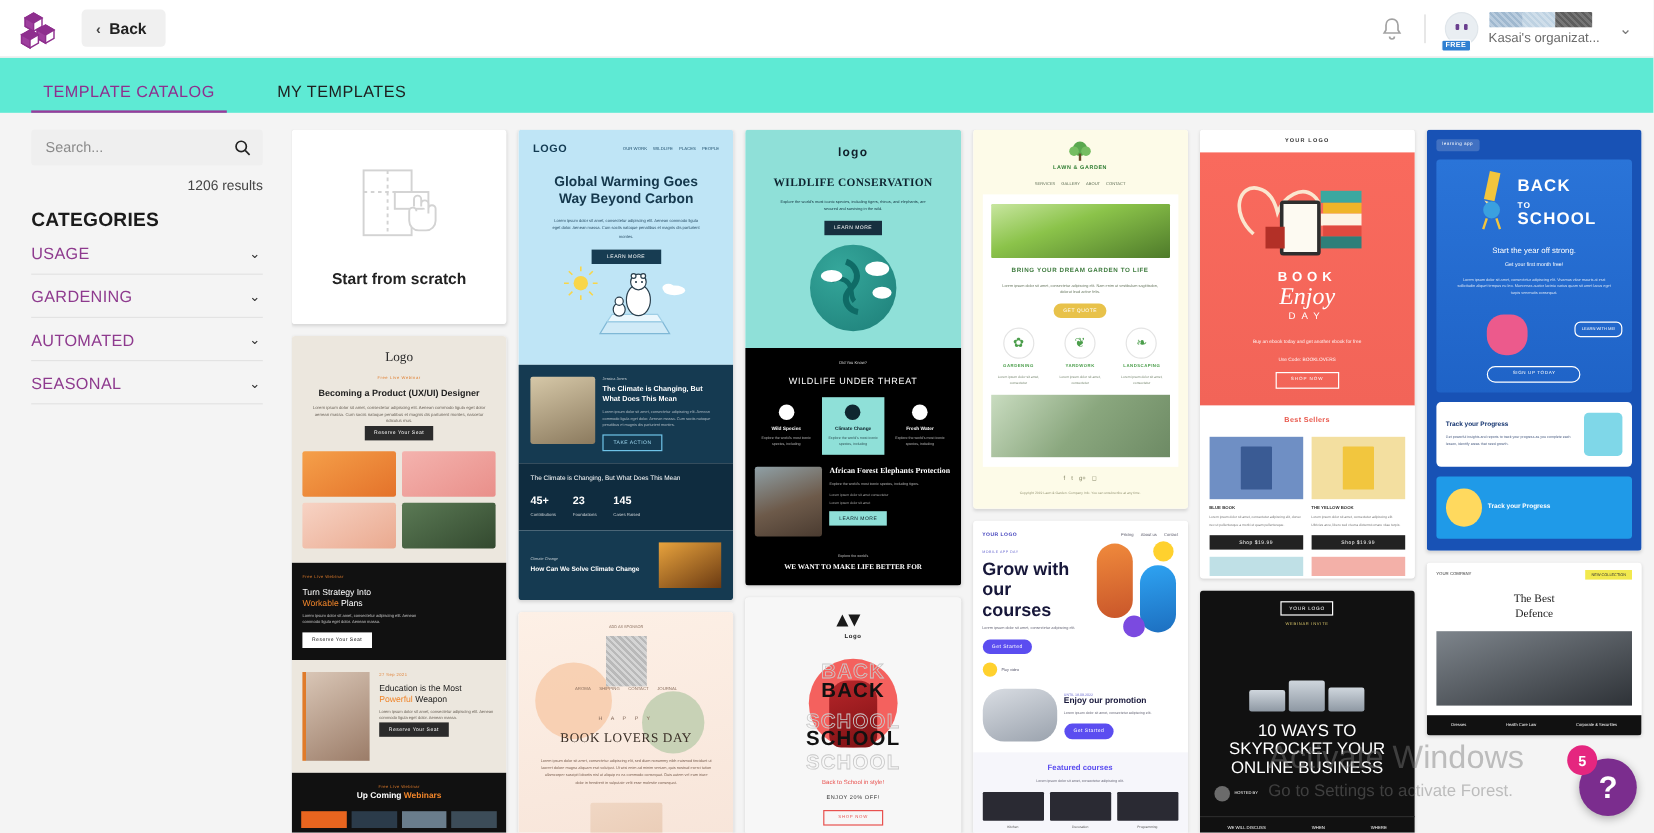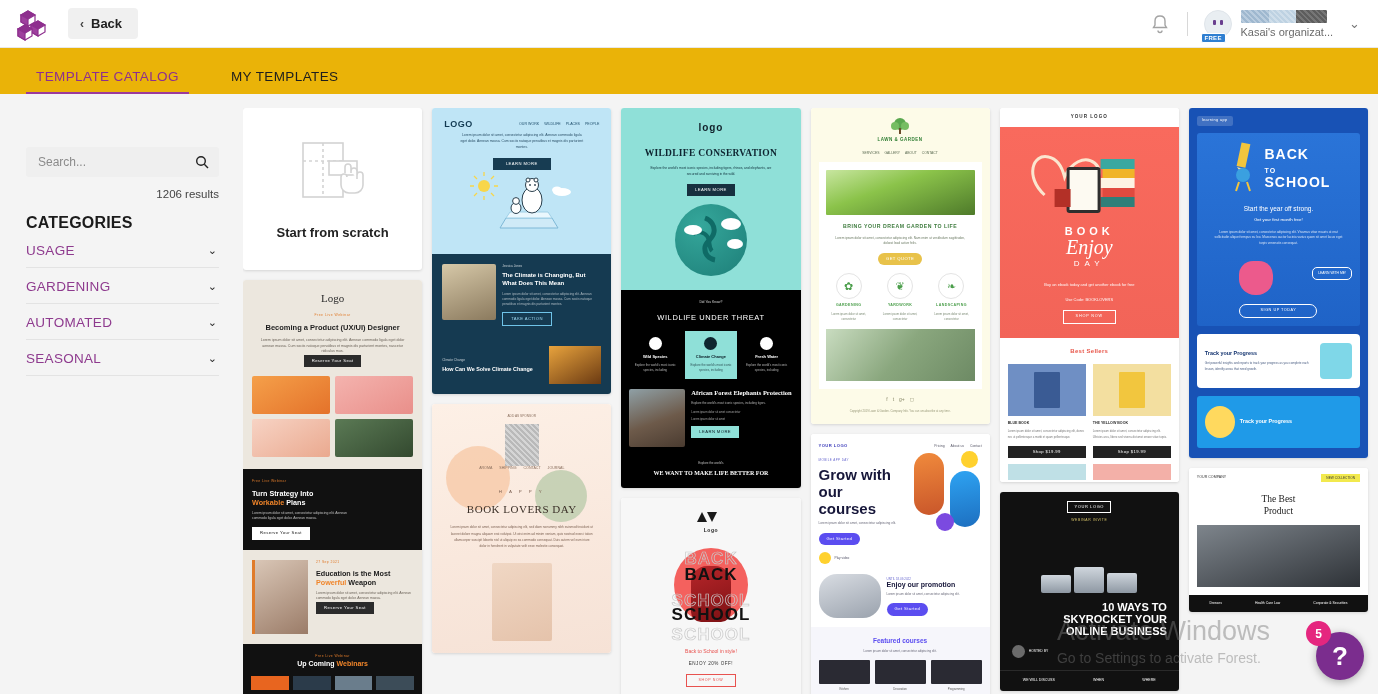--- a/index.html
+++ b/index.html
@@ -69,21 +69,21 @@
   .org-name { font-size: 11px; color: #6b6b6b; margin-top: 3px; white-space: nowrap; }
   .chev-down-top { margin-left: 16px; color: #777; font-size: 13px; cursor: pointer; }
 
   
   .tabs-row {
     height: 46px;
     display: flex;
     align-items: flex-end;
     padding-left: 26px;
     gap: 32px;
-    background: #eab308;
+    background: #5eead4;
   }
   .tab {
     font-size: 13.5px;
     letter-spacing: .4px;
     padding: 0 10px 10px;
     color: #1e1e1e;
     cursor: pointer;
     position: relative;
     background: none; border: none;
     font-family: "Liberation Sans", sans-serif;
@@ -91,21 +91,21 @@
   .tab.active { color: #8e2f8e; }
   .tab.active::after {
     content: ""; position: absolute; left: 0; right: 0; bottom: 0;
     height: 2px; background: #9b3a9b;
   }
 
   
   .content { display: flex; padding: 14px 0 0 0; height: calc(694px - 48px - 46px); }
 
   
-  .sidebar { width: 243px; flex: 0 0 243px; padding: 0 24px 0 26px; margin-top: 39px; }
+  .sidebar { width: 243px; flex: 0 0 243px; padding: 0 24px 0 26px; }
   .search-box {
     height: 30px; background: #efefef; border-radius: 3px;
     display: flex; align-items: center; padding: 0 10px 0 12px;
   }
   .search-input {
     flex: 1; border: none; background: transparent; outline: none;
     font-size: 12px; color: #555; font-family: "Liberation Sans", sans-serif;
   }
   .search-input::placeholder { color: #8b8b8b; }
   .search-icon { width: 14px; height: 14px; flex: 0 0 14px; cursor: pointer; }
@@ -232,21 +232,21 @@
   
   .ux { background: #ece7de; padding: 10px 9px 12px; text-align: center; }
   .ux-logo { font-family: "Liberation Serif", serif; font-size: 11px; color: #2b2b2b; }
   .ux-kick { font-size: 3.4px; color: #e07b2a; letter-spacing: .5px; margin-top: 6px; }
   .ux-h { font-size: 7.5px; font-weight: bold; color: #1d1d1d; margin: 4px 0 5px; }
   .ux-btn { background: #2b2b2b; color: #fff; }
   .ux-grid { display: grid; grid-template-columns: 1fr 1fr; gap: 5px; margin-top: 9px; }
   .ux-cell { height: 38px; border-radius: 2px; }
   .ux-dark { background: #111; padding: 10px 9px; color: #fff; position: relative; }
   .ux-kick2 { font-size: 3.4px; color: #e07b2a; letter-spacing: .4px; }
-  .ux-h2 { font-size: 7.2px; font-weight: bold; margin: 4px 0 4px; line-height: 1.25; }
+  .ux-h2 { font-size: 7.2px; font-weight: normal; margin: 4px 0 4px; line-height: 1.25; }
   .accent { color: #f0852a; }
   .ux-btn2 { background: #fff; color: #111; margin-top: 6px; }
   .ux-light { background: #ece7de; padding: 10px 9px; display: flex; gap: 8px; }
   .ux-photo { width: 56px; height: 74px; background: linear-gradient(150deg,#d9c6b6,#9b7c68); flex: 0 0 56px; border-left: 3px solid #e07b2a; }
   .ux-foot { background: #111; color: #fff; text-align: center; padding: 10px 8px; }
   .ux-foot-h { font-size: 7px; font-weight: bold; }
 
   
   .pb { background: linear-gradient(170deg,#fdf0e6,#f6e2d6); padding: 10px 12px 12px; text-align: center; position: relative; }
   .pb-blob1 { position: absolute; width: 64px; height: 64px; border-radius: 50%; background: #f6c4a0; opacity: .7; left: 14px; top: 42px; }
@@ -292,21 +292,21 @@
   .cs-th { font-size: 5.4px; font-weight: bold; color: #5b4df0; }
   .cs-tcards { display: flex; gap: 5px; margin-top: 6px; }
   .cs-tc { flex: 1; border: 1px solid #eee; padding: 4px 3px; font-size: 3.2px; color: #666; }
 
   
   .tw { background: #111; padding: 9px 8px 12px; color: #fff; text-align: center; }
   .tw-logo { border: 1px solid #fff; display: inline-block; font-size: 4px; padding: 2px 6px; letter-spacing: .6px; }
   .tw-sub { font-size: 3.4px; color: #d8c56a; letter-spacing: .6px; margin-top: 5px; }
   .tw-art { height: 62px; margin: 8px 0; display: flex; align-items: flex-end; justify-content: center; gap: 3px; }
   .tw-lap { width: 30px; height: 22px; background: linear-gradient(180deg,#cfd6dd,#8e98a3); border-radius: 2px; }
-  .tw-h { font-size: 11px; font-weight: bold; line-height: 1.1; text-align: right; padding: 0 4px; }
+  .tw-h { font-size: 14px; font-weight: normal; line-height: 1.1; text-align: center; padding: 0 4px; }
   .tw-host { display: flex; align-items: center; gap: 4px; padding: 0 4px; margin-top: 8px; font-size: 3.4px; }
   .tw-av { width: 13px; height: 13px; border-radius: 50%; background: #6b6b6b; }
   .tw-strip { background: #111; border-top: 1px solid #2a2a2a; display: flex; justify-content: space-around; font-size: 3.6px; color: #fff; padding: 7px 4px; }
 
   
   .bd { background: #fff; }
   .bd-top { display: flex; justify-content: space-between; align-items: center; padding: 6px 8px; font-size: 3.6px; color: #333; }
   .bd-tag { background: #f2e94e; padding: 2px 5px; font-size: 3.2px; }
   .bd-h { font-family: "Liberation Serif", serif; font-size: 9.5px; color: #1b1b1b; text-align: center; line-height: 1.2; padding: 6px 10px 0; }
   .bd-photo { height: 62px; background: linear-gradient(160deg,#7e858c,#2e3237); margin: 8px 8px 0; }
@@ -511,20 +511,21 @@
         <div class="gw-top tpl">
           <div class="gw-nav">
             <span class="gw-logo">LOGO</span>
             <span class="gw-menu">
               <span>OUR WORK</span>
               <span>WILDLIFE</span>
               <span>PLACES</span>
               <span>PEOPLE</span>
             </span>
           </div>
+          <div class="gw-h1">Global Warming Goes Way Beyond Carbon</div>
           <div class="gw-p" style="font-size:3.4px;text-align:center;line-height:1.8;padding:0 14px;">Lorem ipsum dolor sit amet, consectetur adipiscing elit. Aenean commodo ligula eget dolor. Aenean massa. Cum sociis natoque penatibus et magnis dis parturient montes.</div>
           <div class="btn-mini gw-cta">LEARN MORE</div>
           <div class="bear-box">
             <svg viewBox="0 0 120 64" width="120" height="64">
               <circle cx="22" cy="16" r="6" fill="#f8d64a"></circle>
               <g stroke="#f8d64a" stroke-width="1.3">
                 <path d="M22 6v-4M22 26v4M12 16H8M32 16h4M15 9l-3-3M29 9l3-3M15 23l-3 3M29 23l3 3"></path>
               </g>
               <ellipse cx="100" cy="22" rx="9" ry="4" fill="#fff"></ellipse>
               <ellipse cx="95" cy="20" rx="5" ry="3.5" fill="#fff"></ellipse>
@@ -547,20 +548,37 @@
           <div style="display:flex;gap:6px;">
             <div style="flex:0 0 54px;height:56px;background:linear-gradient(160deg,#d6c8a8,#8b7a5e);border-radius:2px;"></div>
             <div style="flex:1;">
               <div style="font-size:3.2px;opacity:.7;">Jessica Jones</div>
               <div style="font-size:6px;font-weight:bold;line-height:1.3;margin:3px 0 4px;">The Climate is Changing, But What Does This Mean</div>
               <div style="font-size:3.2px;opacity:.6;line-height:1.7;">Lorem ipsum dolor sit amet, consectetur adipiscing elit. Aenean commodo ligula eget dolor. Aenean massa. Cum sociis natoque penatibus et magnis dis parturient montes.</div>
               <div class="btn-mini" style="border:1px solid #6fc3e8;color:#9fd8f0;margin-top:4px;">TAKE ACTION</div>
             </div>
           </div>
         </div>
+        <div class="gw-dark2 tpl" style="color:#fff;">
+          <div style="font-size:5.4px;line-height:1.4;">The Climate is Changing, But What Does This Mean</div>
+          <div class="gw-stats">
+            <div>
+              <div class="gw-num">45+</div>
+              <div class="gw-lbl">Contributions</div>
+            </div>
+            <div>
+              <div class="gw-num">23</div>
+              <div class="gw-lbl">Foundations</div>
+            </div>
+            <div>
+              <div class="gw-num">145</div>
+              <div class="gw-lbl">Cases Raised</div>
+            </div>
+          </div>
+        </div>
         <div class="gw-dark tpl" style="color:#fff;display:flex;gap:6px;align-items:center;">
           <div style="flex:1;">
             <div style="font-size:3.2px;opacity:.7;">Climate Change</div>
             <div style="font-size:5.4px;font-weight:bold;margin-top:3px;line-height:1.3;">How Can We Solve Climate Change</div>
           </div>
           <div style="flex:0 0 52px;height:38px;background:linear-gradient(150deg,#e8a33d,#6b3a12);"></div>
         </div>
       </div>
 
       <div class="card">
@@ -910,21 +928,21 @@
       </div>
 
       <div class="card">
         <div class="bd tpl">
           <div class="bd-top">
             <span>YOUR COMPANY</span>
             <span class="bd-tag">NEW COLLECTION</span>
           </div>
           <div class="bd-h">
             <span>The Best</span><br>
-            <span>Product</span>
+            <span>Defence</span>
           </div>
           <div class="bd-photo"></div>
           <div class="bd-dark">
             <span>Dresses</span>
             <span>Health Care Law</span>
             <span>Corporate &amp; Securities</span>
           </div>
 
         </div>
       </div>

